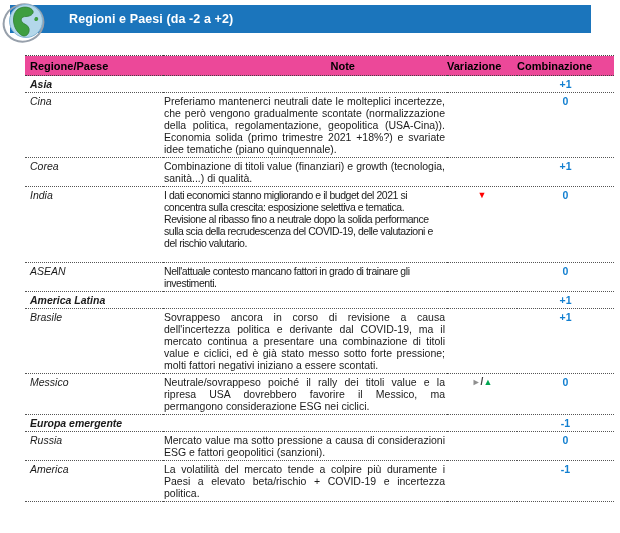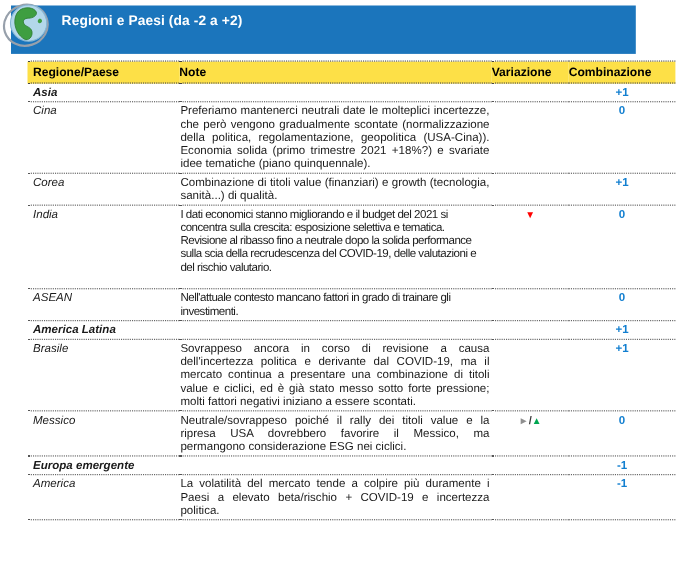--- a/index.html
+++ b/index.html
@@ -3,41 +3,42 @@
 <meta charset="utf-8">
 <style>
   html,body{margin:0;padding:0;}
   body{
     width:620px;height:533px;position:relative;background:#fff;
     font-family:"Liberation Sans","DejaVu Sans",sans-serif;
     overflow:hidden;color:#1a1a1a;
   }
   
   .titlebar{
-    position:absolute;left:10px;top:5px;width:568px;height:44px;
+    position:absolute;left:10px;top:5px;width:568px;height:28px;
     background:#1B75BC;
+    padding-left:13px;
   }
   .titlebar .title{
     display:block;padding-left:46px;line-height:28px;
     color:#ffffff;font-weight:bold;font-size:12.5px;letter-spacing:0.1px;
     white-space:nowrap;
   }
   .globe{position:absolute;left:2px;top:0px;width:44px;height:44px;}
   
   table.grid{
     position:absolute;left:25px;top:55px;width:589px;
     border-collapse:collapse;table-layout:fixed;
   }
   th{
-    background:#fde047;font-size:11px;font-weight:bold;color:#000;
+    background:#ec4899;font-size:11px;font-weight:bold;color:#000;
     border-top:1px dotted #444;border-bottom:1px dotted #444;
     padding:4px 0 3px 0;vertical-align:middle;
   }
   th.c-name{text-align:left;padding-left:5px;}
-  th.c-note{text-align:left;padding-right:92px;}
+  th.c-note{text-align:right;padding-right:92px;}
   th.c-var,th.c-weight{text-align:left;}
   td{
     border-bottom:1px dotted #555;vertical-align:top;
     padding-top:2px;padding-bottom:2px;
     font-size:10.5px;line-height:12px;color:#1a1a1a;
   }
   td.name{padding-left:5px;font-style:italic;}
   tr.region td.name{font-weight:bold;}
   td.note{text-align:justify;padding-right:2px;}
   td.note.narrow{text-align:left;letter-spacing:-0.45px;margin-top:43px;}
@@ -125,19 +126,25 @@
         <td class="var"><span style="color: rgb(143, 143, 143);">►</span><span class="sep" style="color: rgb(58, 58, 58);">/</span><span style="color: rgb(0, 166, 81);">▲</span></td>
         <td class="weight">0</td>
       </tr>
       <tr class="region">
         <td class="name">Europa emergente</td>
         <td class="note"></td>
         <td class="var"></td>
         <td class="weight">-1</td>
       </tr>
       <tr class="country">
+        <td class="name">Russia</td>
+        <td class="note">Mercato value ma sotto pressione a causa di considerazioni ESG e fattori geopolitici (sanzioni).</td>
+        <td class="var"></td>
+        <td class="weight">0</td>
+      </tr>
+      <tr class="country">
         <td class="name">America</td>
         <td class="note">La volatilità del mercato tende a colpire più duramente i Paesi a elevato beta/rischio + COVID-19 e incertezza politica.</td>
         <td class="var"></td>
         <td class="weight">-1</td>
       </tr>
     </tbody>
 </table>
 
 </body></html>

